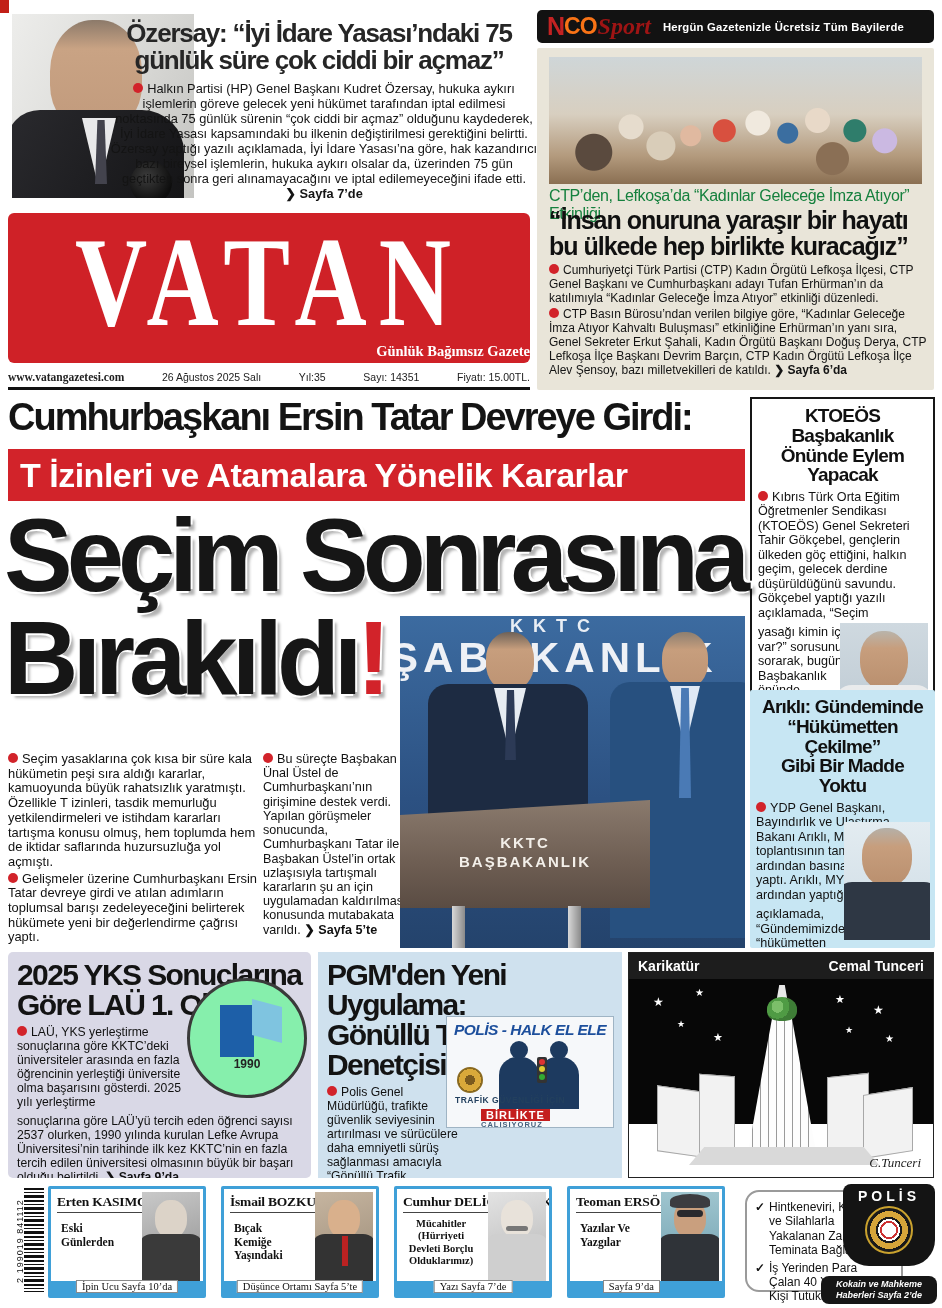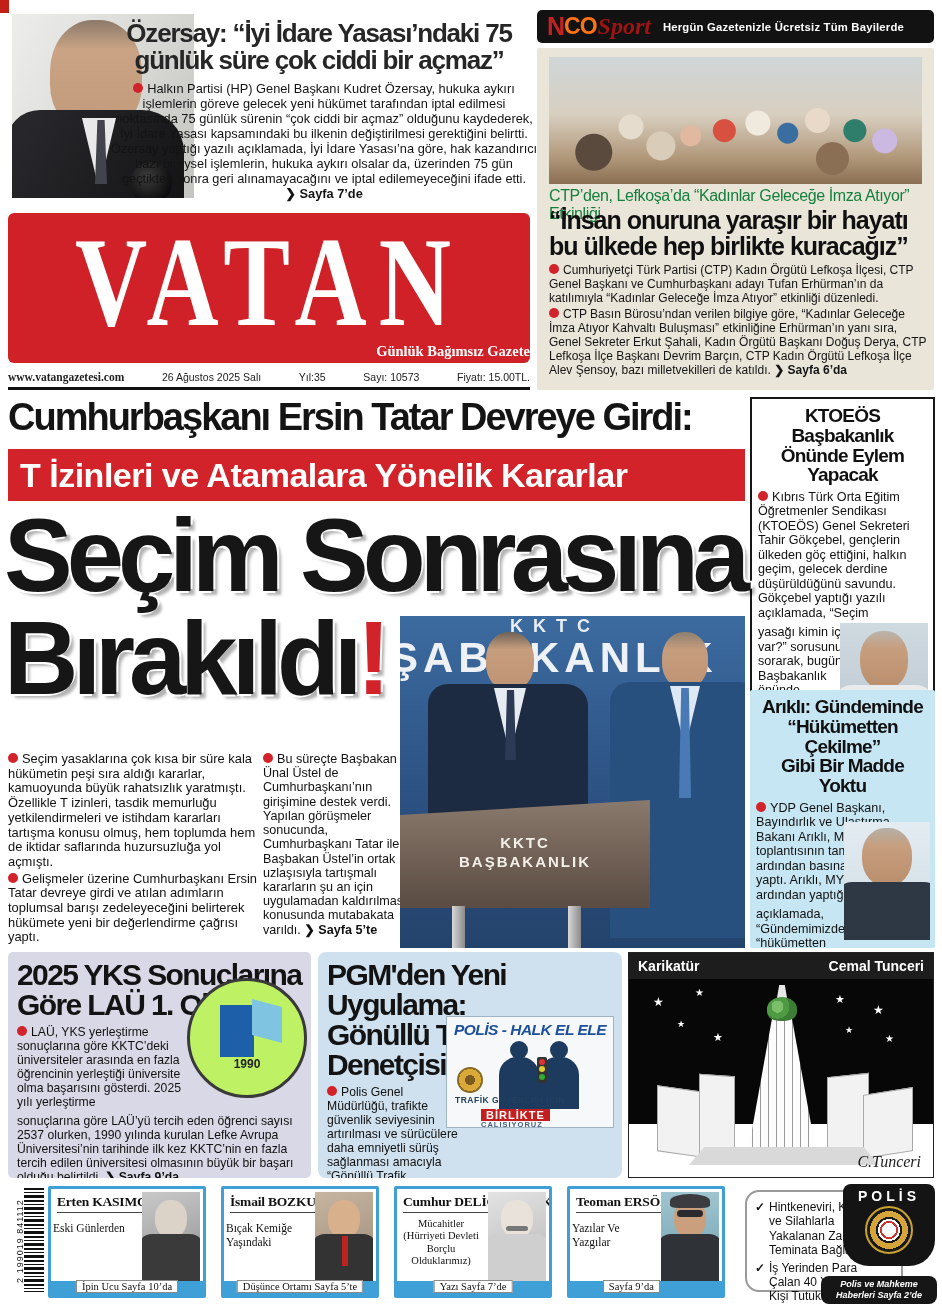--- a/index.html
+++ b/index.html
@@ -136,26 +136,26 @@
   .ar-head-sh{position:absolute;left:18px;top:6px;width:50px;height:58px;border-radius:46%;
               background:linear-gradient(180deg,#b5b0a8 0%,#c79e7d 32%,#b98f6e 100%);}
   .ar-body-sh{position:absolute;left:-8px;top:60px;width:104px;height:60px;border-radius:16px 16px 0 0;background:#2e3744;}
 
   
   #yks{left:8px;top:952px;width:303px;height:226px;background:#d9d8e6;border-radius:5px;
        box-sizing:border-box;padding:8px 9px;overflow:hidden;}
   .feat-head{font-size:30px;font-weight:800;letter-spacing:-1.6px;line-height:1.0;color:#131313;}
   .feat-body{font-size:12.2px;line-height:1.15;margin-top:5px;}
   #lau-logo{position:absolute;right:4px;top:26px;width:120px;height:120px;border-radius:50%;
-            background:#bef264;border:3px solid #3a3a3a;box-sizing:border-box;}
+            background:#86efac;border:3px solid #3a3a3a;box-sizing:border-box;}
   .lau-d{position:absolute;left:30px;top:24px;width:34px;height:52px;background:#1d5fa8;}
   .lau-l{position:absolute;left:62px;top:18px;width:30px;height:44px;background:#7fc4e0;
          clip-path:polygon(0 0,100% 18%,100% 100%,0 82%);}
   .lau-year{position:absolute;bottom:24px;width:100%;text-align:center;font-weight:bold;font-size:12px;color:#222;}
-  #pgm{left:318px;top:952px;width:304px;height:226px;background:#cfe1ee;border-radius:8px;
+  #pgm{left:318px;top:952px;width:304px;height:226px;background:#cfe1ee;border-radius:0;
        box-sizing:border-box;padding:8px 9px;overflow:hidden;}
   #pgm-image{position:absolute;right:8px;top:64px;width:168px;height:112px;background:#f6f8fa;
              border:1px solid #9fb4c4;box-sizing:border-box;overflow:hidden;}
   .pgm-title{text-align:center;font-weight:800;font-style:italic;font-size:15.5px;color:#1d4f9c;
              letter-spacing:-0.5px;margin-top:4px;}
   .pgm-sil{position:absolute;width:40px;height:52px;background:#1d3a5f;border-radius:18px 18px 0 0;bottom:18px;}
   .pgm-sil::before{content:"";position:absolute;top:-16px;left:11px;width:18px;height:18px;border-radius:50%;background:#1d3a5f;}
   .pgm-s1{left:52px;} .pgm-s2{right:34px;}
   .pgm-badge{position:absolute;left:10px;bottom:34px;width:26px;height:26px;border-radius:50%;
              background:radial-gradient(circle,#7a5a1e 0 5px,#d9a93a 5px 11px,#8a6a20 11px);}
@@ -182,35 +182,35 @@
   .ct-tree{position:absolute;left:138px;top:-12px;width:30px;height:24px;border-radius:50% 50% 40% 40%;
            background:radial-gradient(circle at 35% 40%,#7cbf6a 0 6px,#4f9b44 6px 12px,#3e7d36 12px);}
   .ct-bldg{position:absolute;background:#f2f2f2;border:1px solid #a8a8a8;}
   .ct-b1{left:28px;top:110px;width:52px;height:64px;transform:skewY(8deg);}
   .ct-b2{left:70px;top:96px;width:34px;height:78px;transform:skewY(4deg);}
   .ct-b3{left:198px;top:96px;width:40px;height:78px;transform:skewY(-6deg);}
   .ct-b4{left:234px;top:112px;width:48px;height:62px;transform:skewY(-9deg);}
   .ct-base{position:absolute;left:60px;top:168px;width:190px;height:18px;background:#d9d9d9;
            clip-path:polygon(8% 0,92% 0,100% 100%,0 100%);}
   .ct-sign{position:absolute;right:12px;bottom:6px;font-family:"Liberation Serif",serif;
-           font-style:italic;font-size:16px;color:#222;}
+           font-style:italic;font-size:13px;color:#222;}
 
   
   #barcode{left:10px;top:1188px;width:36px;height:110px;}
   .bc-bars{position:absolute;left:14px;top:0;width:20px;height:104px;
            background:repeating-linear-gradient(180deg,#111 0 2px,#fff 2px 4px,#111 4px 5px,#fff 5px 7px,#111 7px 10px,#fff 10px 12px);}
   .bc-num{position:absolute;left:-42px;top:48px;width:104px;text-align:center;font-size:9px;
           letter-spacing:1px;transform:rotate(-90deg);color:#111;}
   .card{position:absolute;top:1186px;width:158px;height:112px;border:3px solid #3fa0d8;
         background:#fff;box-sizing:border-box;border-radius:2px;overflow:hidden;}
   .card-name{font-family:"Liberation Serif",serif;font-weight:bold;font-size:13.5px;
              padding:5px 6px 2px;letter-spacing:-0.2px;white-space:nowrap;}
   .card-rule{border-bottom:1.5px solid #444;margin:0 6px;width:62%;}
-  .card-topic{font-family:"Liberation Serif",serif;font-size:11.5px;padding:9px 2px;width:58%;
-              line-height:1.18;box-sizing:border-box;}
+  .card-topic{font-family:"Liberation Serif",serif;font-size:11.5px;padding:9px 10px;width:58%;
+              line-height:1.18;box-sizing:border-box;font-weight:bold;}
   .card-photo{position:absolute;right:3px;top:3px;width:58px;height:89px;overflow:hidden;}
   .cp-head{position:absolute;left:13px;top:8px;width:32px;height:38px;border-radius:46%;}
   .cp-body{position:absolute;left:-4px;top:42px;width:66px;height:50px;border-radius:14px 14px 0 0;}
   .card-strip{position:absolute;left:0;right:0;bottom:0;height:14px;background:#3fa0d8;}
   .card-page{position:absolute;bottom:2px;left:50%;transform:translateX(-50%);background:#fff;
              border:1px solid #8a8a8a;font-family:"Liberation Serif",serif;font-size:10.5px;
              padding:0 5px;white-space:nowrap;}
   #police{left:745px;top:1186px;width:190px;height:112px;}
   .pol-panel{position:absolute;left:0;top:4px;width:158px;height:102px;background:#fff;
              border:2px solid #9a9a9a;border-radius:14px;box-sizing:border-box;padding:8px 4px 4px 8px;}
@@ -265,21 +265,21 @@
   </div>
 
   <div class="abs" id="masthead">
     <div class="vatan">VATAN</div>
     <div class="gazete">Günlük Bağımsız Gazete</div>
   </div>
   <div class="abs" id="dateline">
     <span class="dl-web">www.vatangazetesi.com</span>
     <span>26 Ağustos 2025 Salı</span>
     <span>Yıl:35</span>
-    <span>Sayı: 10573</span>
+    <span>Sayı: 14351</span>
     <span>Fiyatı: 15.00TL.</span>
   </div>
 
   <div class="abs" id="main-kicker">Cumhurbaşkanı Ersin Tatar Devreye Girdi:</div>
   <div class="abs" id="main-subhead">T İzinleri ve Atamalara Yönelik Kararlar</div>
   <div class="abs" id="main-headline">
     <div>Seçim Sonrasına</div>
     <div><span>Bırakıldı</span><span class="hl-ex">!</span></div>
   </div>
 
@@ -465,18 +465,18 @@
   <div class="abs" id="police">
     <div class="pol-panel">
       <div class="pol-item">Hintkeneviri, Kokain ve Silahlarla Yakalanan Zanlılar Teminata Bağlandı</div>
       <div class="pol-item">İş Yerinden Para Çalan 40 Yaşındaki Kişi Tutuklandı</div>
     </div>
     <div class="pol-badge">
       <div class="pol-badge-title">POLİS</div>
       <div class="pol-emblem"></div>
     </div>
     <div class="pol-label">
-      <div>Polis ve Mahkeme</div>
+      <div>Kokain ve Mahkeme</div>
       <div>Haberleri Sayfa 2’de</div>
     </div>
   </div>
 
 </div>
 
 </body></html>

